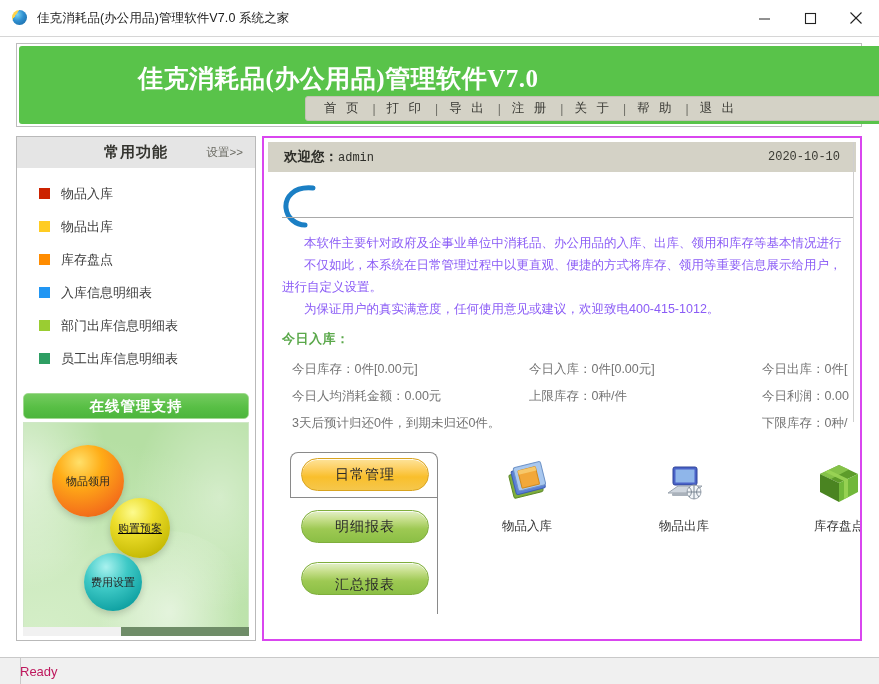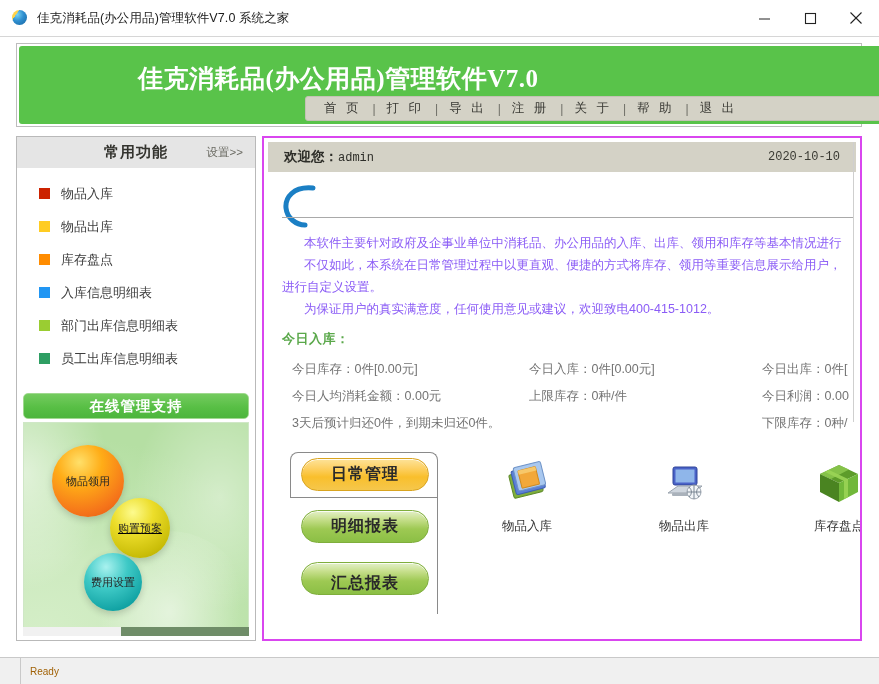--- a/index.html
+++ b/index.html
@@ -239,22 +239,22 @@
     position:absolute;left:147px;top:45px;width:1px;height:117px;background:#8a8a8a;
   }
   .tab-hline{
     position:absolute;left:0;top:45px;width:148px;height:1px;background:#8a8a8a;
   }
   .pill{
     position:absolute;left:11px;width:128px;height:33px;border-radius:17px;
     display:flex;align-items:center;justify-content:center;box-sizing:border-box;
   }
   .pill span{
-    font-size:16px;color:#2a2a2a;letter-spacing:1px;
-    font-family:"Liberation Serif","DejaVu Serif",serif;font-weight:bold;
+    font-size:14px;color:#2a2a2a;letter-spacing:1px;
+    font-family:"Liberation Serif","DejaVu Serif",serif;font-weight:normal;
   }
   .pill-gold{
     top:6px;
     background:linear-gradient(180deg,#fde39a 0%,#fdd063 30%,#f9bf2c 58%,#f5c74c 100%);
     border:1px solid #d9a41f;
     box-shadow:inset 0 1px 0 rgba(255,255,255,.85);
   }
   .pill-green{
     background:linear-gradient(180deg,#e4f0ca 0%,#c8e08e 26%,#9ec953 58%,#8bbf45 100%);
     border:1px solid #7fae3c;
@@ -285,21 +285,21 @@
   
   .statusbar{
     position:absolute;left:0;bottom:0;width:879px;height:27px;
     background:#f0f0f0;border-top:1px solid #c9c9c9;
     display:flex;align-items:center;box-sizing:border-box;
   }
   .statusbar .grip{
     position:absolute;left:0;top:0;width:20px;height:26px;border-right:1px solid #c9c9c9;
   }
   .status-text{
-    font-size:10px;color:#a16207;margin-left:30px;
+    font-size:13px;color:#be185d;margin-left:20px;
   }
 </style>
 </head>
 <body>
 
 <div id="app">
 
   <div class="titlebar">
     <div class="tb-icon">
         <i class="sph"></i>

